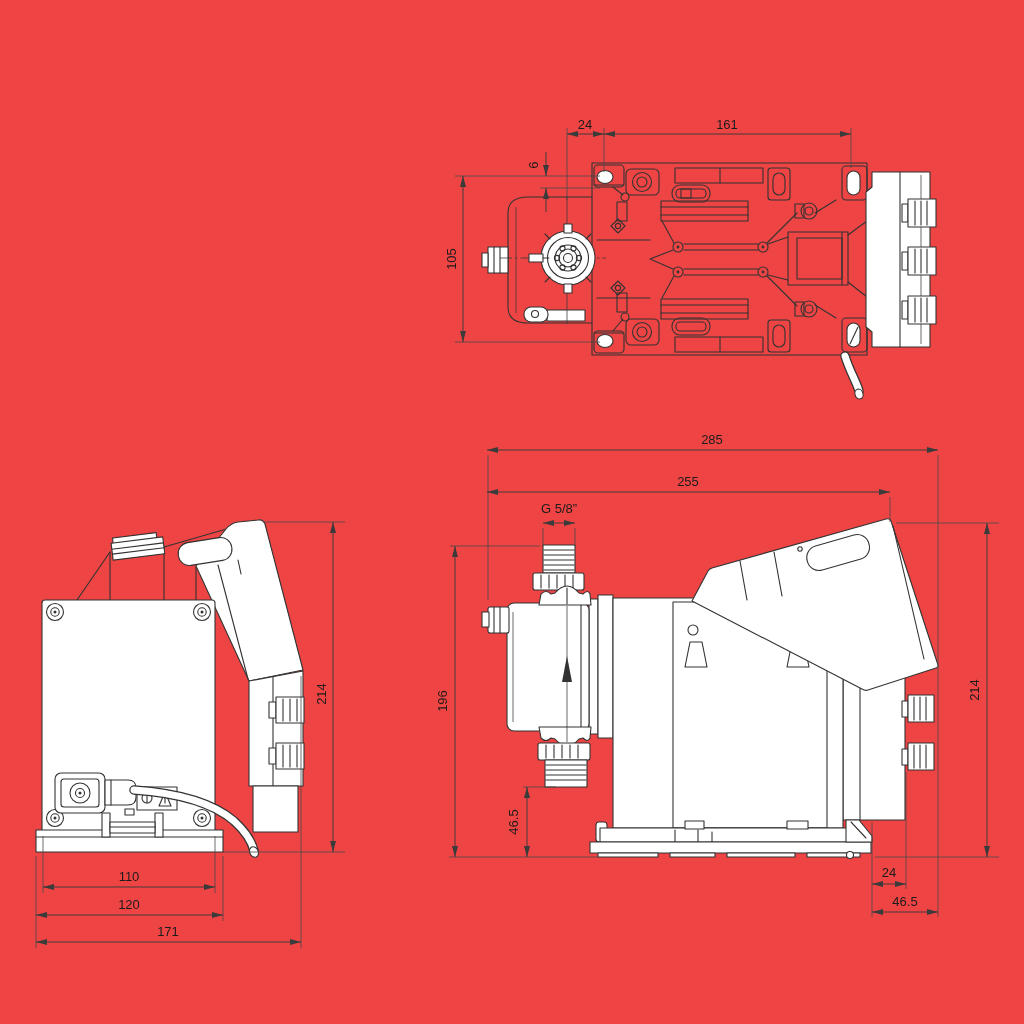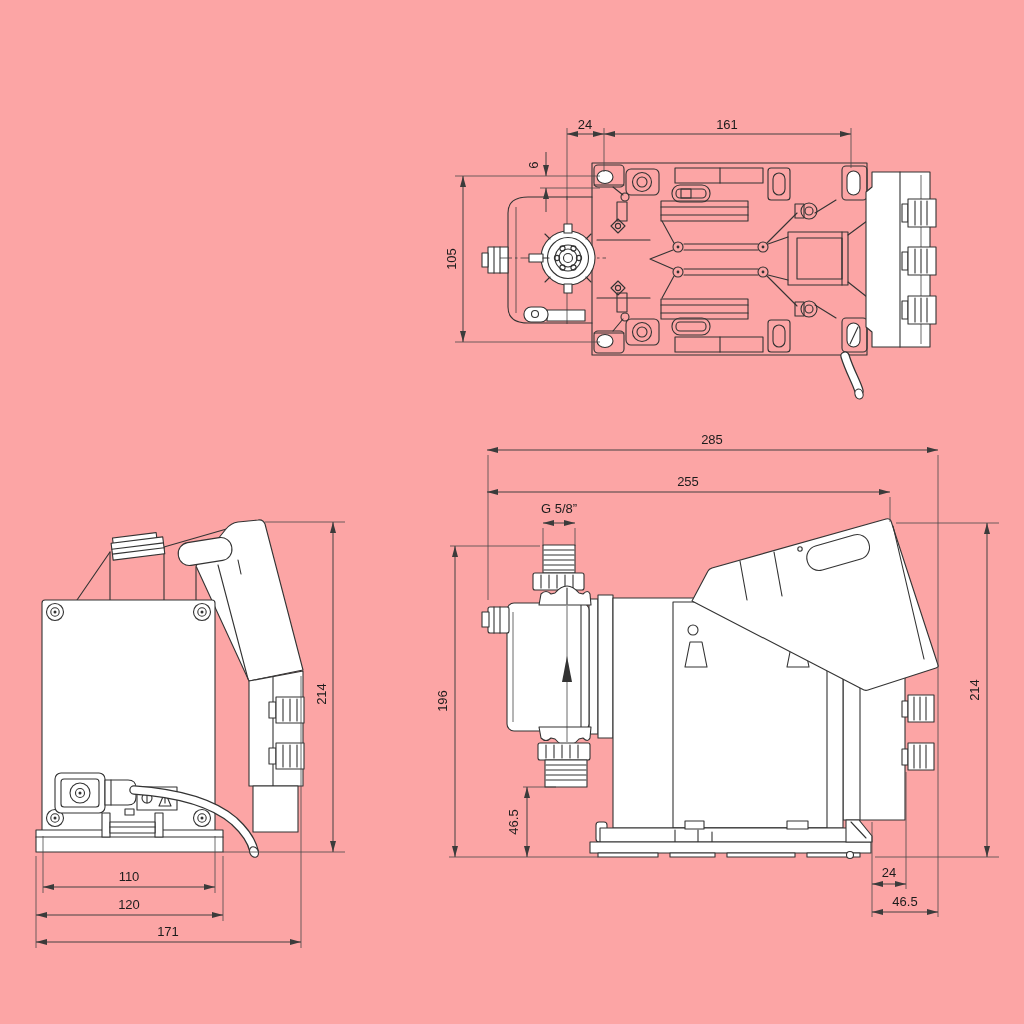--- a/index.html
+++ b/index.html
@@ -1,16 +1,16 @@
 <!DOCTYPE html>
 <html><head>
 <meta charset="utf-8">
 <style>
   html,body{margin:0;padding:0;background:#ffffff;}
-  .sheet{width:1024px;height:1024px;background:#fca5a5;position:relative;font-family:"Liberation Sans",sans-serif;}
+  .sheet{width:1024px;height:1024px;background:#ef4444;position:relative;font-family:"Liberation Sans",sans-serif;}
   svg{display:block;}
   .g     {stroke:#333;fill:none;stroke-width:1.1;stroke-linejoin:round;stroke-linecap:round;}
   .gw    {stroke:#333;fill:#fff;stroke-width:1.1;stroke-linejoin:round;}
   .thin  {stroke:#3a3a3a;stroke-width:0.75;fill:none;}
   .dash  {stroke:#3a3a3a;stroke-width:0.8;fill:none;stroke-dasharray:12 3 2.5 3;}
   .ext   {stroke:#4a4a4a;stroke-width:0.8;fill:none;}
   .dl    {stroke:#3b3b3b;stroke-width:0.95;fill:none;marker-start:url(#ah);marker-end:url(#ah);}
   .de    {stroke:#3b3b3b;stroke-width:0.95;fill:none;marker-end:url(#ah);}
   .dt    {font:13px "Liberation Sans",sans-serif;fill:#1c1c1c;}
   .dot   {fill:#333;stroke:none;}

